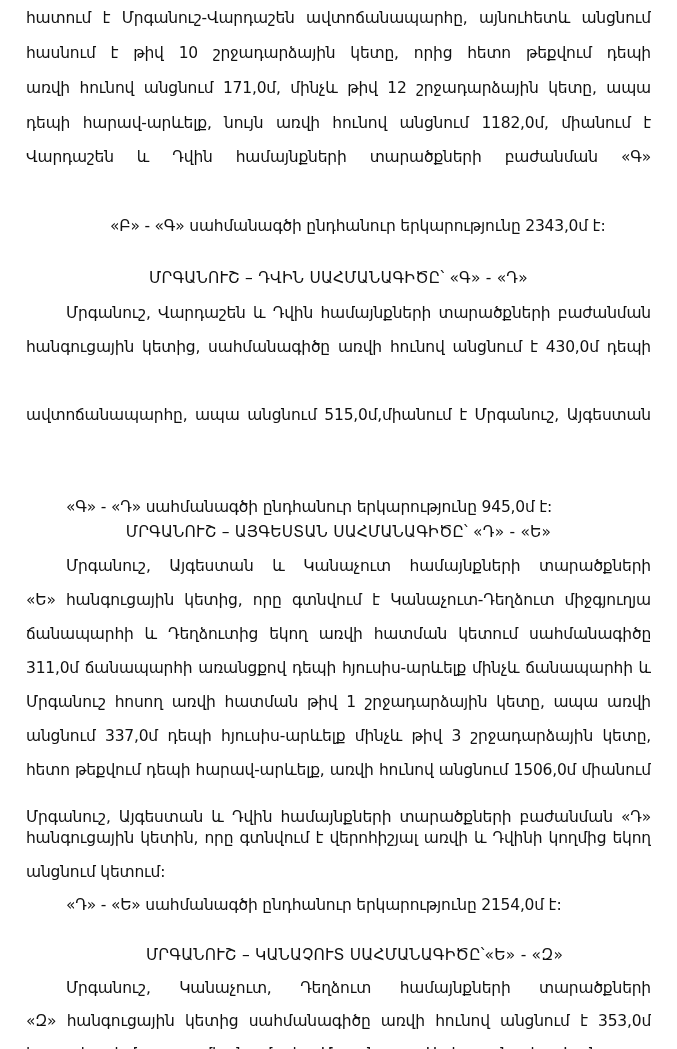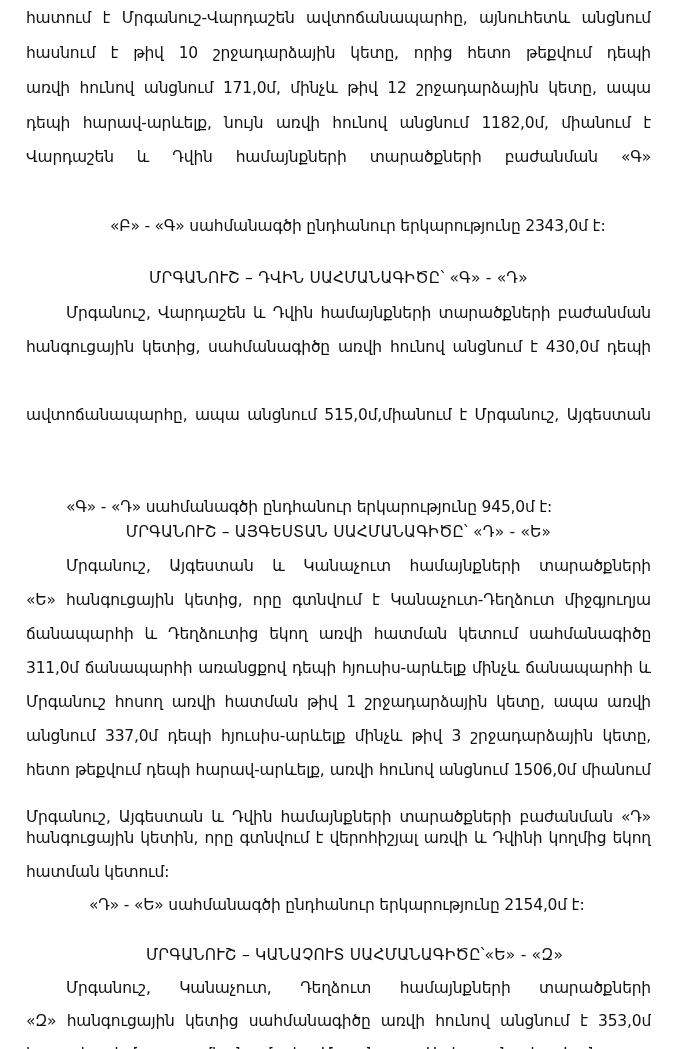--- a/index.html
+++ b/index.html
@@ -34,21 +34,21 @@
   <div class="heading" style="top:522px;">ՄՐԳԱՆՈՒՇ – ԱՅԳԵՍՏԱՆ ՍԱՀՄԱՆԱԳԻԾԸ՝ «Դ» - «Ե»</div>
   <div class="line indent justify" style="top:556px;">Մրգանուշ, Այգեստան և Կանաչուտ համայնքների տարածքների բաժանման</div>
   <div class="line justify" style="top:590px;">«Ե» հանգուցային կետից, որը գտնվում է Կանաչուտ-Դեղձուտ միջգյուղյա</div>
   <div class="line justify" style="top:624px;">ճանապարհի և Դեղձուտից եկող առվի հատման կետում սահմանագիծը անցնում է</div>
   <div class="line justify" style="top:658px;">311,0մ ճանապարհի առանցքով դեպի հյուսիս-արևելք մինչև ճանապարհի և դեպի</div>
   <div class="line justify" style="top:692px;">Մրգանուշ հոսող առվի հատման թիվ 1 շրջադարձային կետը, ապա առվի հունով</div>
   <div class="line justify" style="top:726px;">անցնում 337,0մ դեպի հյուսիս-արևելք մինչև թիվ 3 շրջադարձային կետը, որից</div>
   <div class="line justify" style="top:760px;">հետո թեքվում դեպի հարավ-արևելք, առվի հունով անցնում 1506,0մ միանում է</div>
   <div class="line justify" style="top:794px;margin-top:13px;">Մրգանուշ, Այգեստան և Դվին համայնքների տարածքների բաժանման «Դ»</div>
   <div class="line justify" style="top:828px;">հանգուցային կետին, որը գտնվում է վերոհիշյալ առվի և Դվինի կողմից եկող առվի</div>
-  <div class="line" style="top:862px;">հատման կետում:</div>
-  <div class="line indent" style="top:895px;margin-left:23px;">«Դ» - «Ե» սահմանագծի ընդհանուր երկարությունը 2154,0մ է:</div>
+  <div class="line" style="top:862px;">անցնում կետում:</div>
+  <div class="line indent" style="top:895px;">«Դ» - «Ե» սահմանագծի ընդհանուր երկարությունը 2154,0մ է:</div>
 
   <div class="heading" style="top:945px;margin-left:16px;">ՄՐԳԱՆՈՒՇ – ԿԱՆԱՉՈՒՏ ՍԱՀՄԱՆԱԳԻԾԸ՝«Ե» - «Զ»</div>
   <div class="line indent justify" style="top:978px;">Մրգանուշ, Կանաչուտ, Դեղձուտ համայնքների տարածքների բաժանման</div>
   <div class="line justify" style="top:1011px;">«Զ» հանգուցային կետից սահմանագիծը առվի հունով անցնում է 353,0մ դեպի</div>
   <div class="line justify" style="top:1044px;">հարավ-արևմուտք, միանում է Մրգանուշ, Այգեստան և Կանաչուտ համայնքների</div>
 
 </div>
 
 </body></html>

